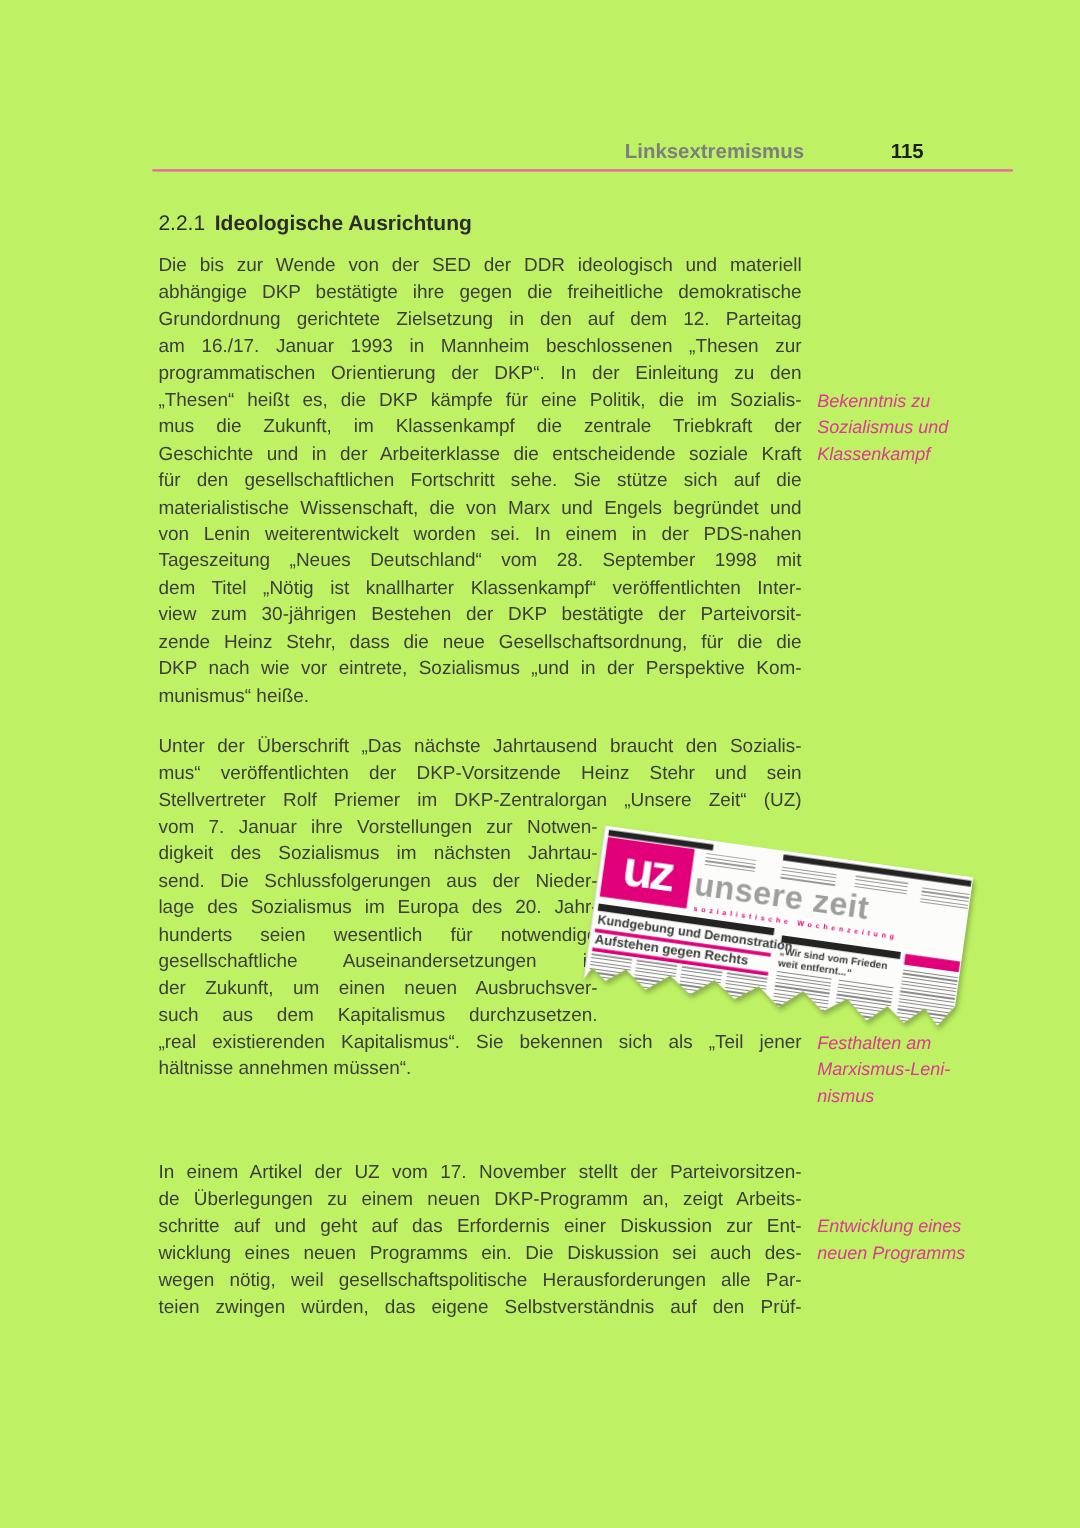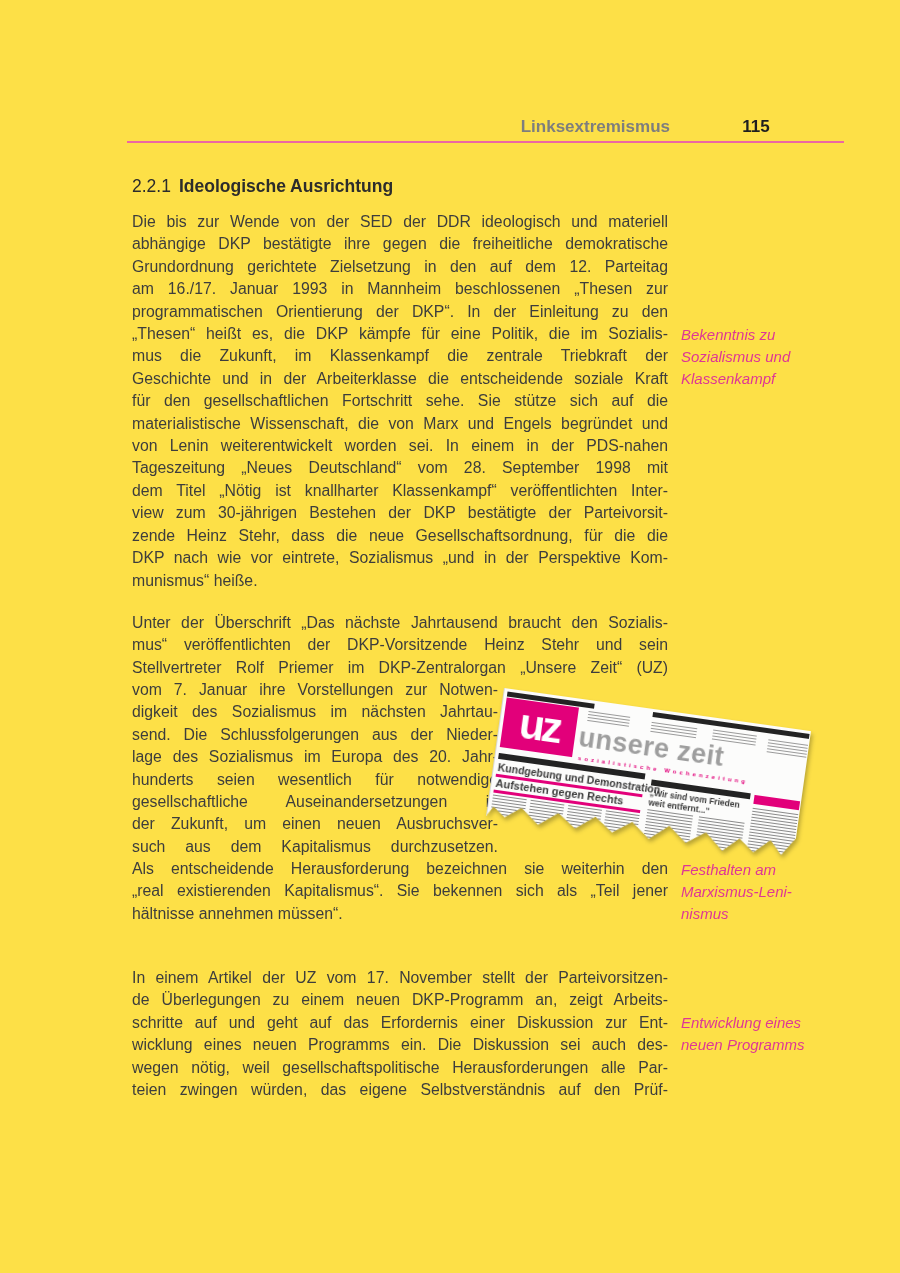--- a/index.html
+++ b/index.html
@@ -1,17 +1,17 @@
 <!DOCTYPE html>
 <html><head>
 <meta charset="utf-8">
 <style>
   html,body { margin:0; padding:0; background:#ffffff; }
   #page {
-    position:relative; width:900px; height:1273px; background:#fde047;
+    position:relative; width:900px; height:1273px; background:#bef264;
     font-family:"Liberation Sans", sans-serif; overflow:hidden;
   }
   
   .hdr-label { position:absolute; top:117px; left:400px; width:270px; text-align:right;
     font-size:17px; font-weight:bold; color:#7e7e7e; }
   .hdr-num { position:absolute; top:117px; left:706px; width:100px; text-align:center;
     font-size:17px; font-weight:bold; color:#1f1f1f; }
   .hdr-rule { position:absolute; left:127px; top:141px; width:717px; height:2px; background:#ec67a2; }
   
   .heading { position:absolute; left:132px; top:176px; font-size:17.5px; color:#2c2c2c; }
@@ -95,21 +95,20 @@
       <span class="tl">digkeit des Sozialismus im nächsten Jahrtau-</span>
       <span class="tl">send. Die Schlussfolgerungen aus der Nieder-</span>
       <span class="tl">lage des Sozialismus im Europa des 20. Jahr-</span>
       <span class="tl">hunderts seien wesentlich für notwendige</span>
       <span class="tl">gesellschaftliche Auseinandersetzungen in</span>
       <span class="tl">der Zukunft, um einen neuen Ausbruchsver-</span>
       <span class="tl">such aus dem Kapitalismus durchzusetzen.</span>
     </div>
 
   <div class="para endleft" style="left:132px; top:858px; width:536px;">
-      <span class="tl">Als entscheidende Herausforderung bezeichnen sie weiterhin den</span>
       <span class="tl">„real existierenden Kapitalismus“. Sie bekennen sich als „Teil jener</span>
       <span class="tl">hältnisse annehmen müssen“.</span>
     </div>
 
   <div class="para" style="left:132px; top:967px; width:536px;">
       <span class="tl">In einem Artikel der UZ vom 17. November stellt der Parteivorsitzen-</span>
       <span class="tl">de Überlegungen zu einem neuen DKP-Programm an, zeigt Arbeits-</span>
       <span class="tl">schritte auf und geht auf das Erfordernis einer Diskussion zur Ent-</span>
       <span class="tl">wicklung eines neuen Programms ein. Die Diskussion sei auch des-</span>
       <span class="tl">wegen nötig, weil gesellschaftspolitische Herausforderungen alle Par-</span>

